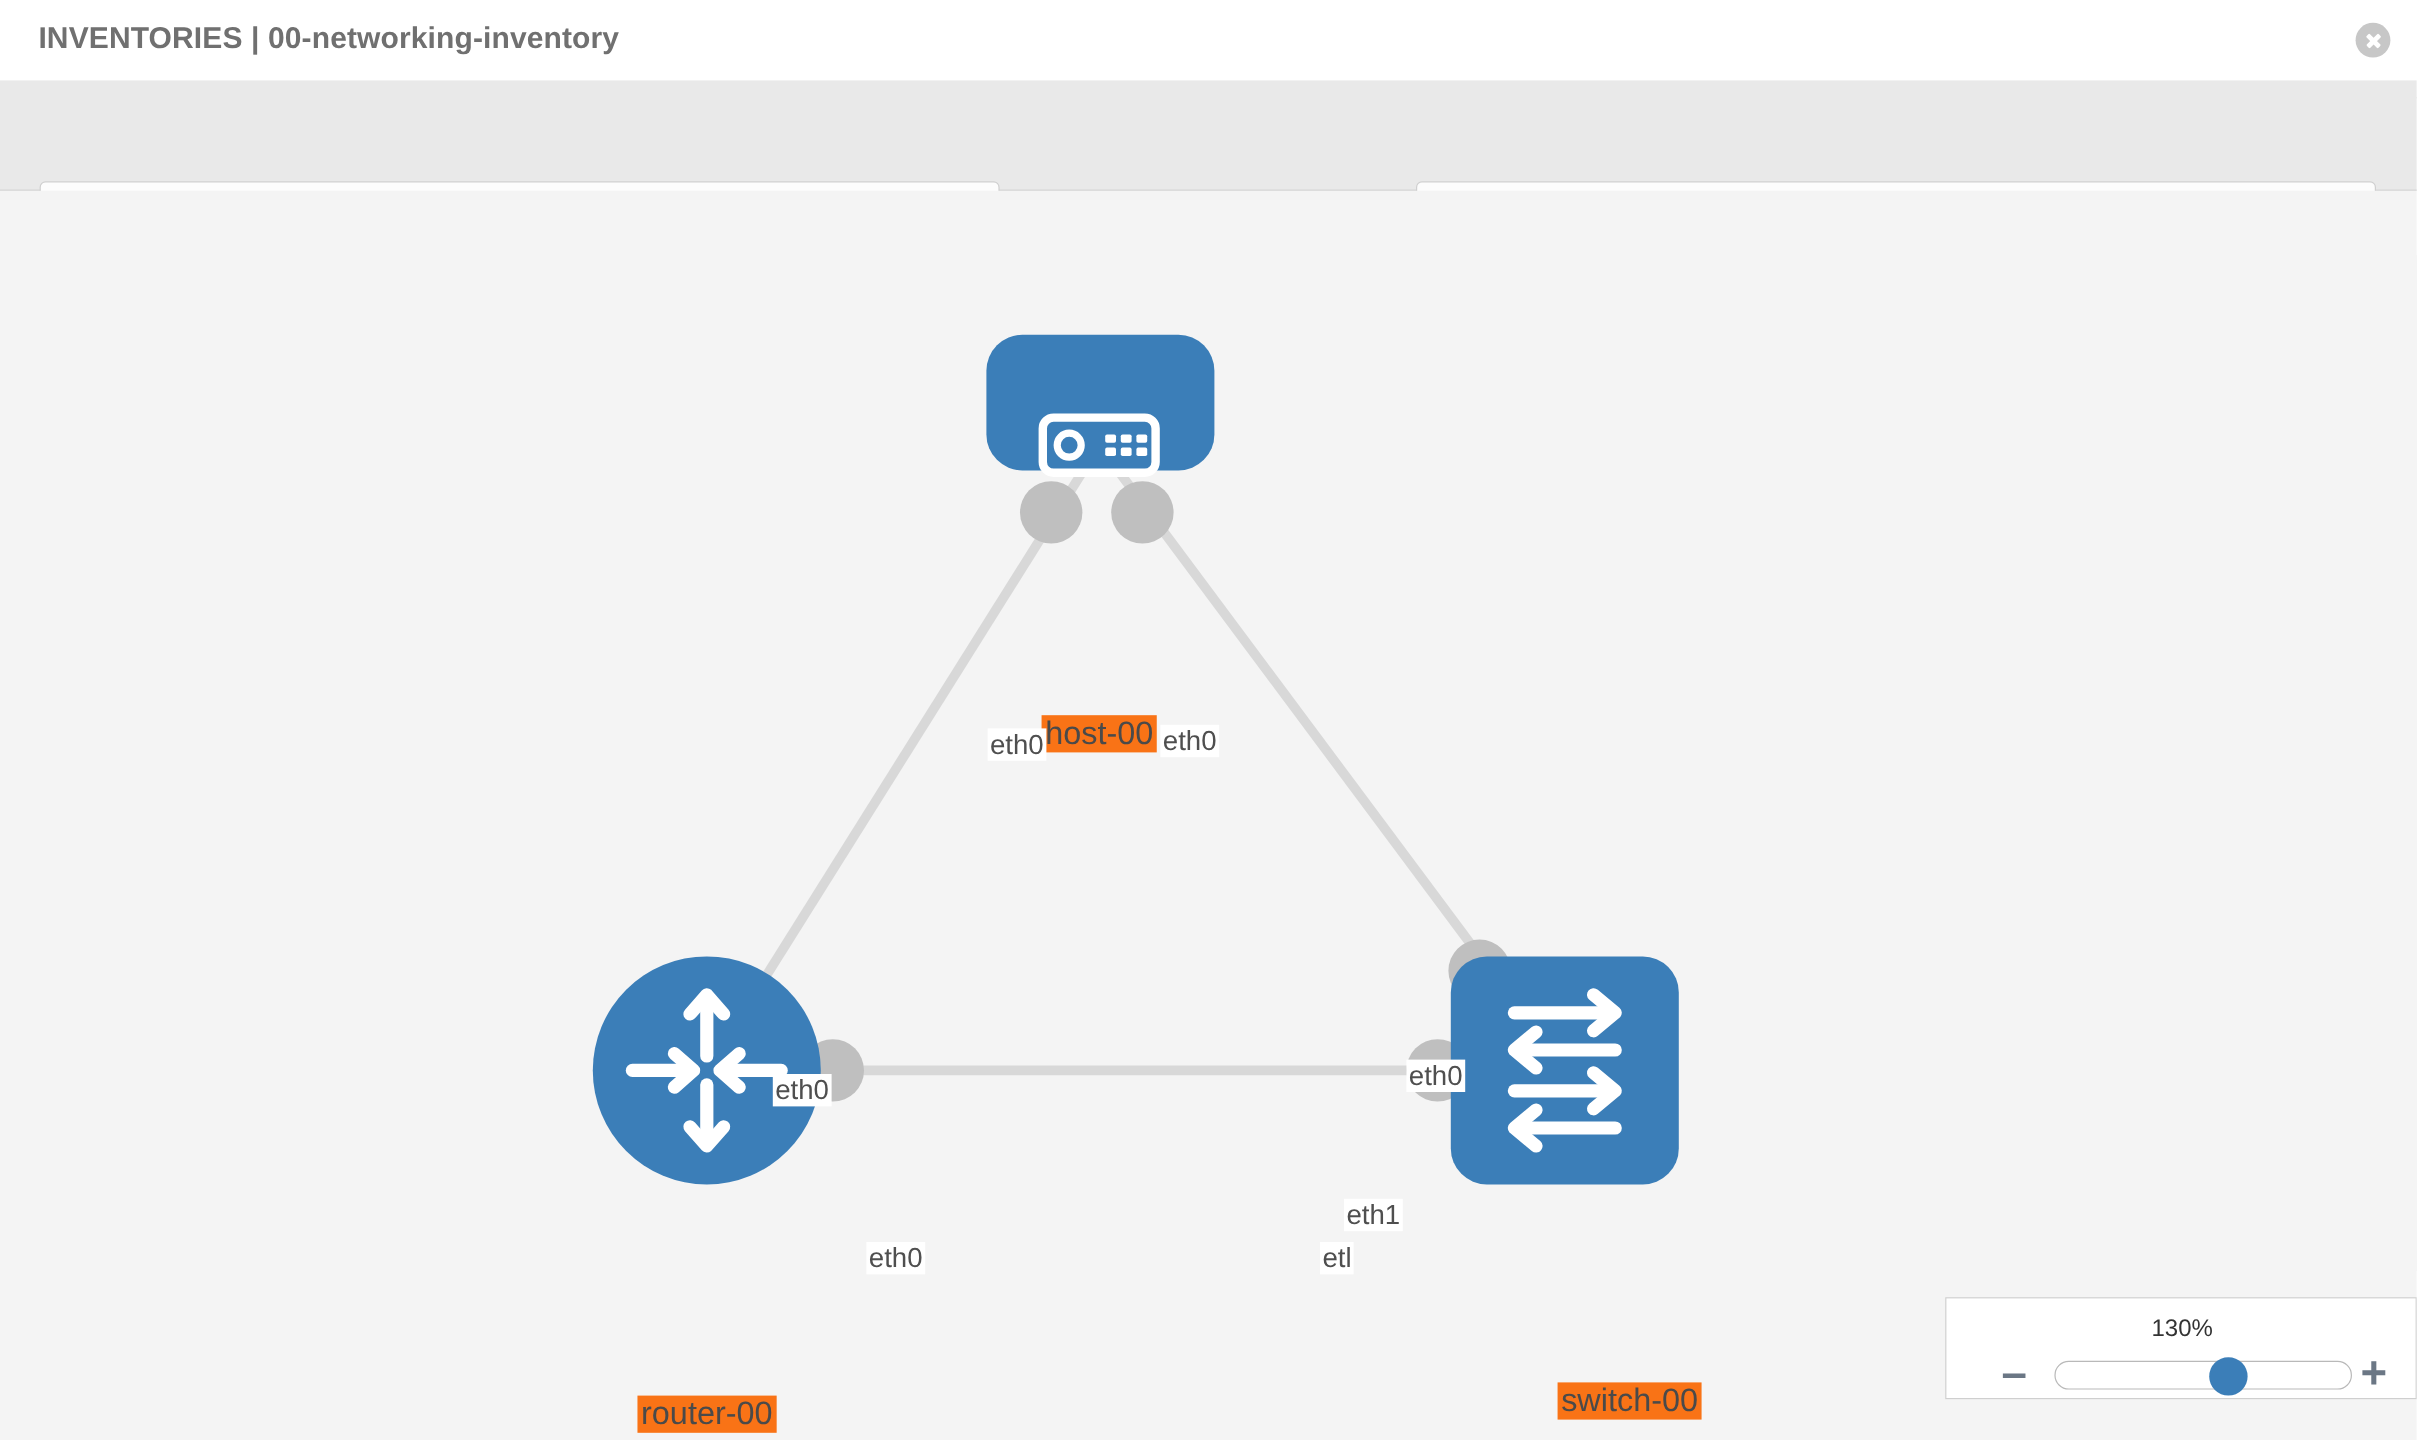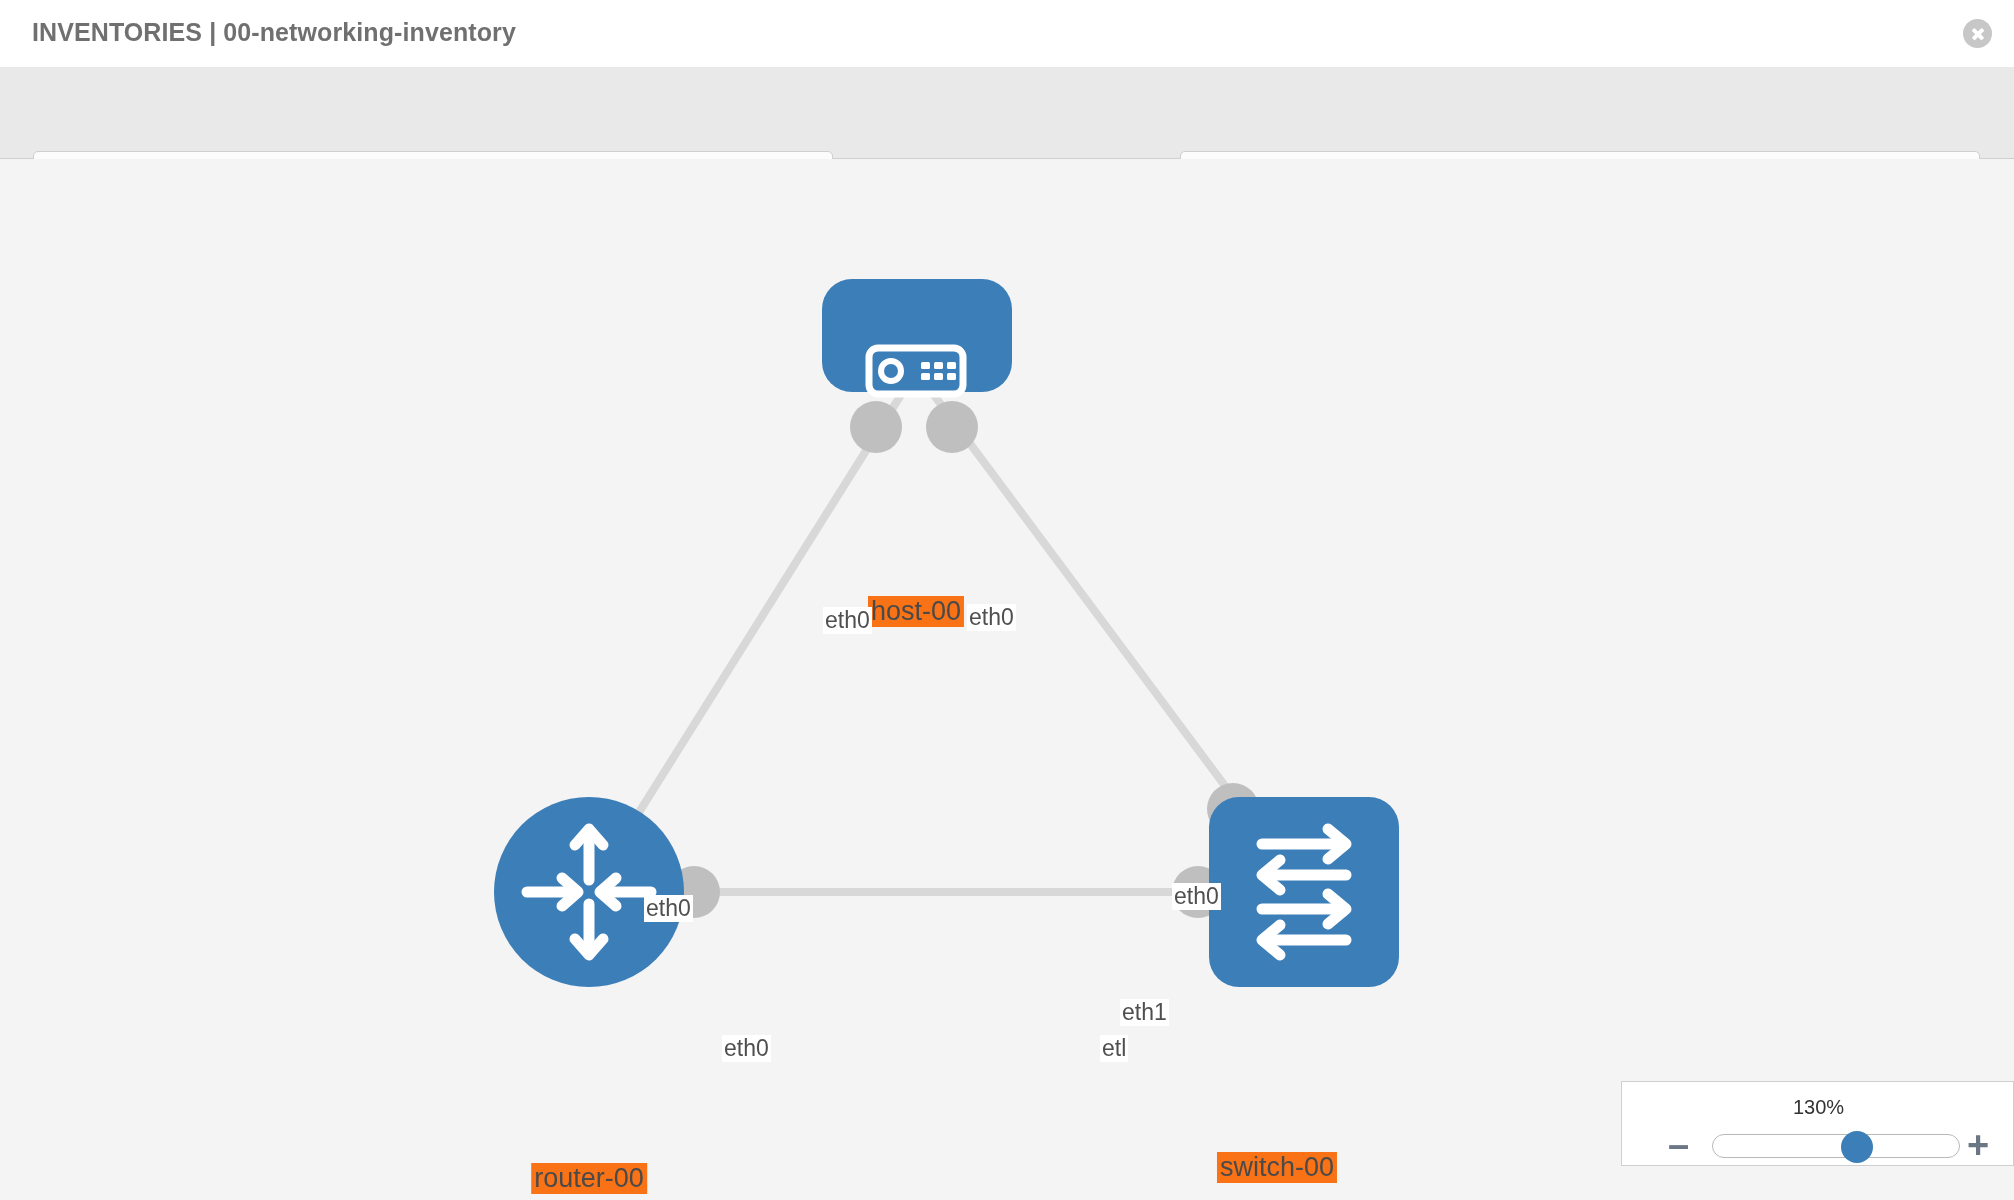--- a/index.html
+++ b/index.html
@@ -268,21 +268,21 @@
           <path d="M42,48 L-40,48"></path>
           <path d="M-24,33 L-42,48 L-24,63"></path>
         </g>
       </g>
     </svg>
 
     <div class="node-label" style="left:916px; top:437px;">host-00</div>
 
     <div class="node-label" style="left:589px; top:993px;margin-top:11px;">router-00</div>
 
-    <div class="node-label" style="left:1277px; top:993px;">switch-00</div>
+    <div class="node-label" style="left:1358px; top:993px;">switch-00</div>
 
     <div class="iface-label" style="left:823px; top:448px;">eth0</div>
 
     <div class="iface-label" style="left:967px; top:445px;">eth0</div>
 
     <div class="iface-label" style="left:644px; top:736px;">eth0</div>
 
     <div class="iface-label" style="left:1172px; top:724px;">eth0</div>
 
     <div class="iface-label" style="left:722px; top:876px;">eth0</div>

